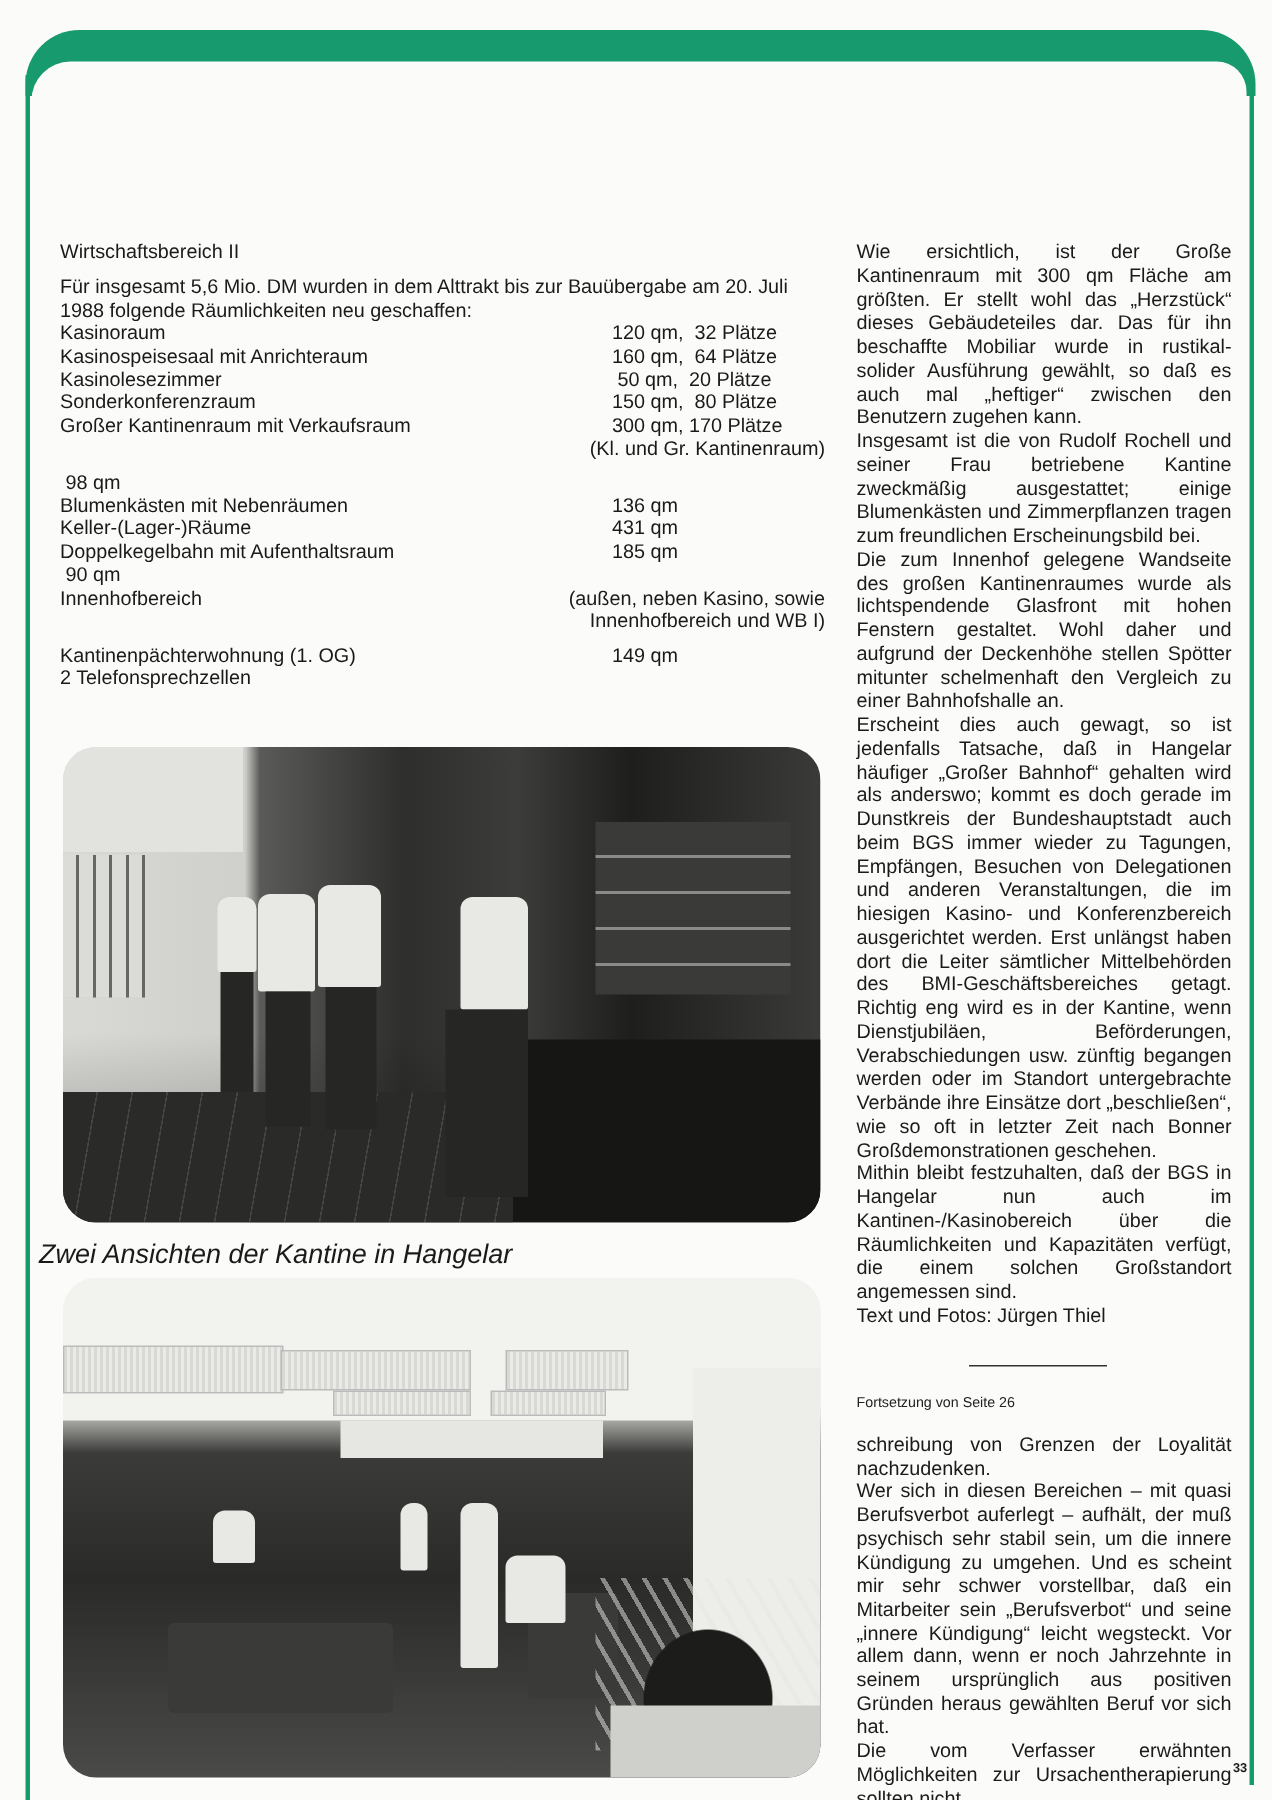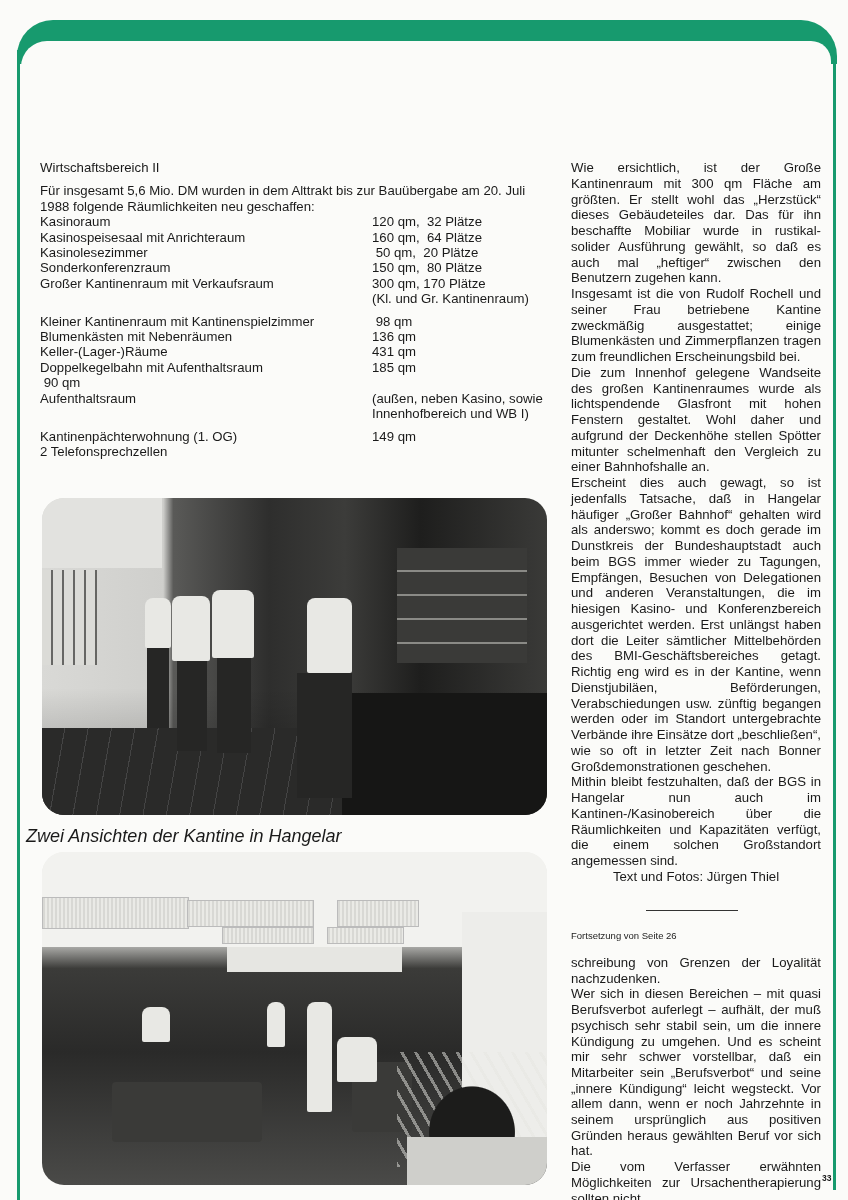--- a/index.html
+++ b/index.html
@@ -18,32 +18,32 @@
     background: #fbfbf9; border-radius: 26px 20px 0 0;
   }
   .frame-left {
     position: absolute; left: 17px; top: 50px; width: 3px; height: 1150px; background: #179a6e;
   }
   .frame-right {
     position: absolute; left: 833px; top: 50px; width: 3px; height: 1140px; background: #179a6e;
   }
   .left-col { position: absolute; left: 40px; top: 160px; width: 510px; font-size: 13.2px; line-height: 15.4px; }
   .section-title { margin-bottom: 8px; }
-  .row { display: flex; }
+  .row { display: flex; gap: 36px; }
   .row .name { width: 332px; }
   .row .val { flex: 1; white-space: pre; }
   .intro { margin-bottom: 0; }
   .gap { height: 7px; }
 
   .right-col {
     position: absolute; left: 571px; top: 160px; width: 250px;
     font-size: 13.2px; line-height: 15.75px; text-align: justify; hyphens: none;
   }
   .right-col p { margin: 0; }
-  .credit { text-align: center; }
+  .credit { text-align: left; }
   .divider { position: absolute; left: 646px; top: 910px; width: 92px; height: 1px; background: #333; }
   .fortsetzung { position: absolute; left: 571px; top: 930px; font-size: 9.5px; color: #222; }
   .right-col-2 {
     position: absolute; left: 571px; top: 955px; width: 250px;
     font-size: 13.2px; line-height: 15.7px; text-align: justify;
   }
   .right-col-2 p { margin: 0; }
   .page-num { position: absolute; left: 822px; top: 1173px; font-size: 8.5px; font-weight: bold; }
 
   .photo {
@@ -113,40 +113,39 @@
       <div class="row">
         <span class="name">Großer Kantinenraum mit Verkaufsraum</span>
         <span class="val">300 qm, 170 Plätze</span>
       </div>
       <div class="row">
         <span class="name"></span>
         <span class="val">(Kl. und Gr. Kantinenraum)</span>
       </div>
       <div class="gap"></div>
       <div class="row">
-        <span class="name">Kleiner Kantinenraum mit Kantinenspielzimmer</span>
         <span class="val"> 98 qm</span>
       </div>
       <div class="row">
         <span class="name">Blumenkästen mit Nebenräumen</span>
         <span class="val">136 qm</span>
       </div>
       <div class="row">
         <span class="name">Keller-(Lager-)Räume</span>
         <span class="val">431 qm</span>
       </div>
       <div class="row">
         <span class="name">Doppelkegelbahn mit Aufenthaltsraum</span>
         <span class="val">185 qm</span>
       </div>
       <div class="row">
         <span class="val"> 90 qm</span>
       </div>
       <div class="row">
-        <span class="name">Aufenthaltsraum</span>
+        <span class="name">Innenhofbereich</span>
         <span class="val">(außen, neben Kasino, sowie</span>
       </div>
       <div class="row">
         <span class="name"></span>
         <span class="val">Innenhofbereich und WB I)</span>
       </div>
       <div class="gap"></div>
       <div class="row">
         <span class="name">Kantinenpächterwohnung (1. OG)</span>
         <span class="val">149 qm</span>

